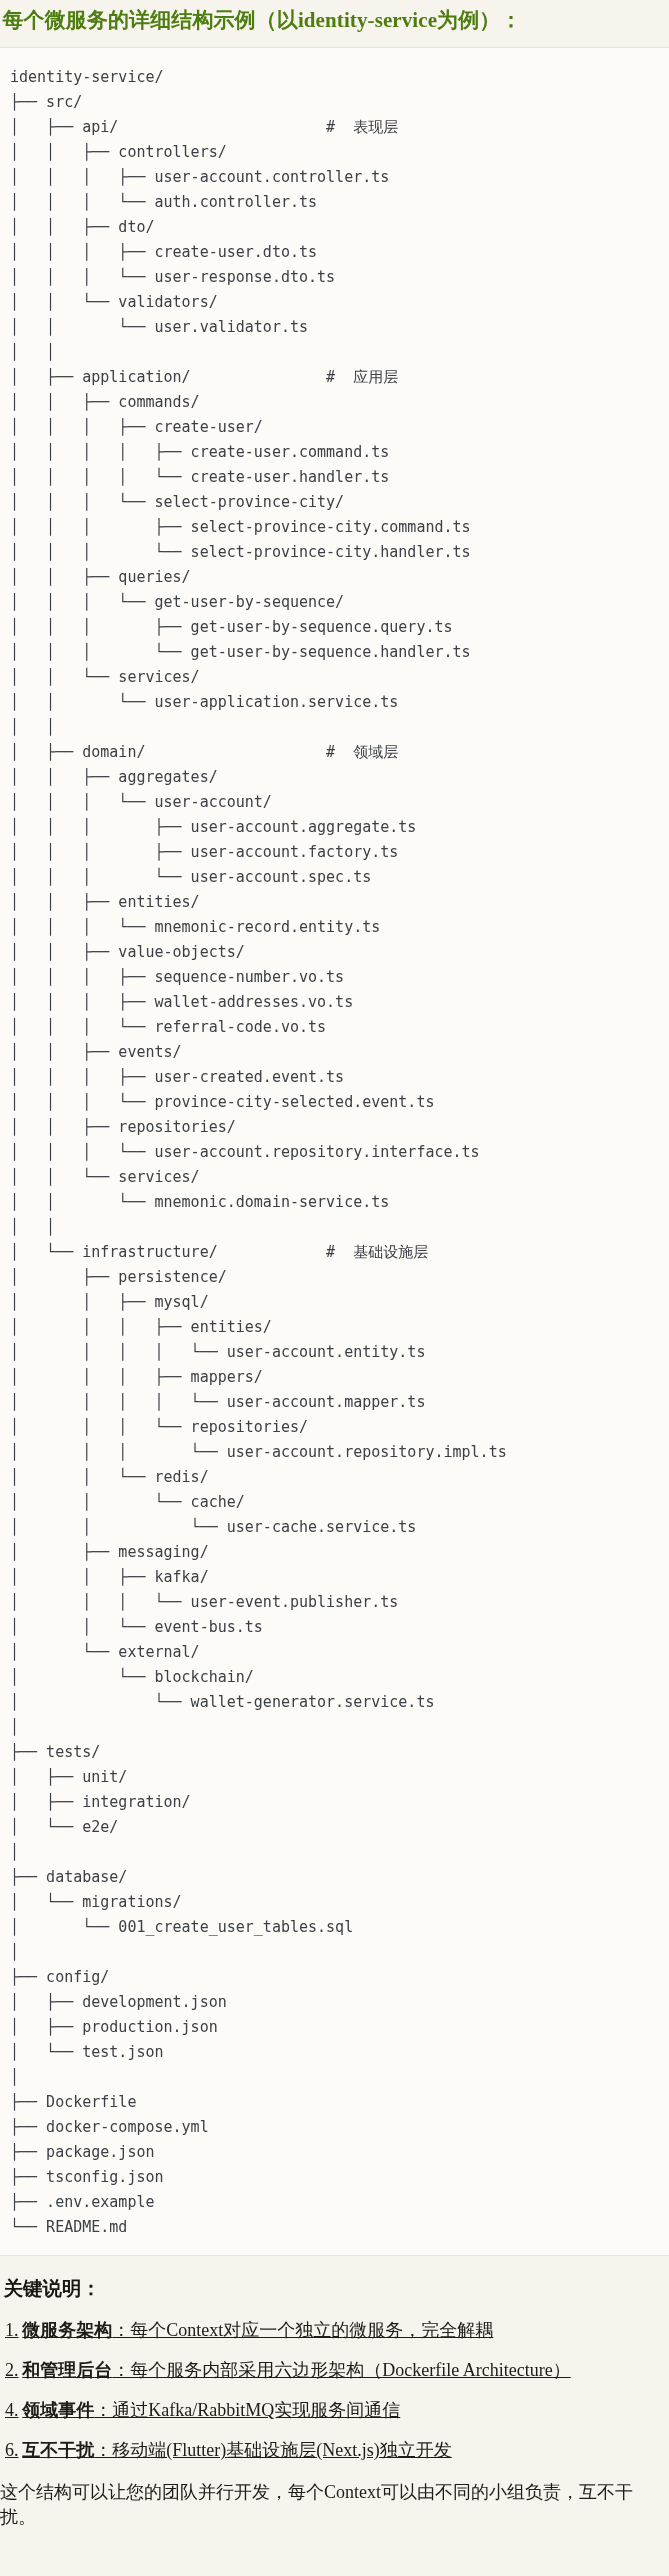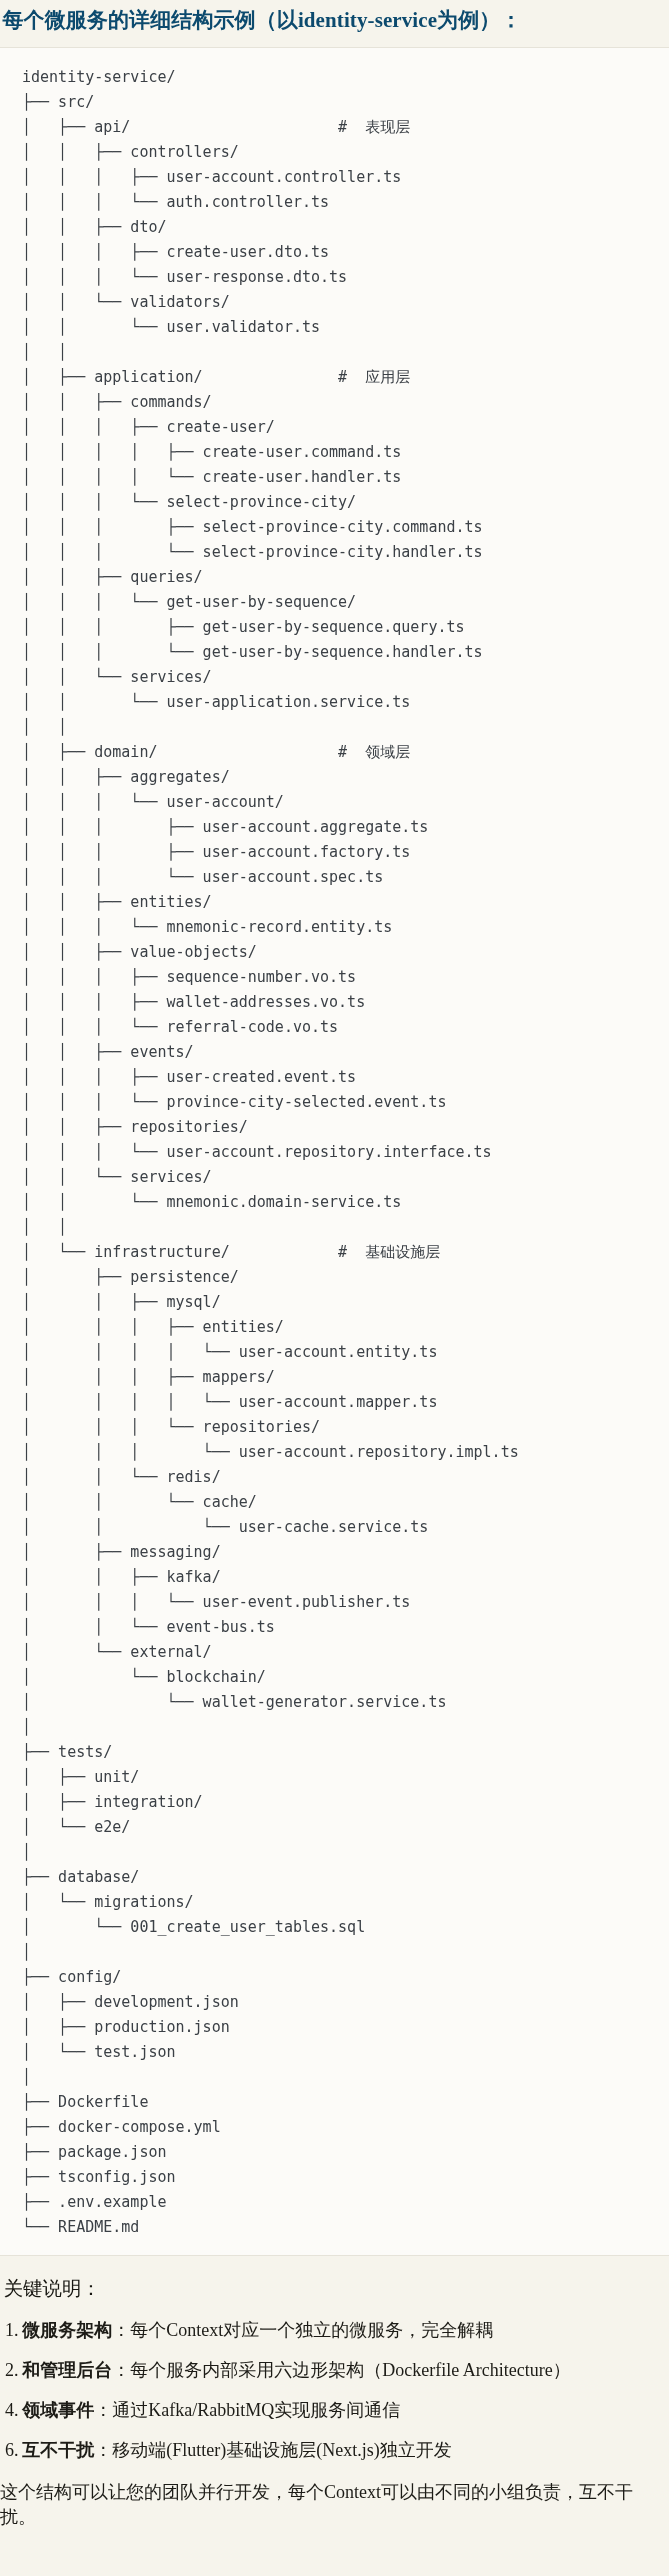--- a/index.html
+++ b/index.html
@@ -12,53 +12,54 @@
     overflow: hidden;
   }
   .page { width: 669px; }
 
   .page-title {
     margin: 0;
     padding: 5.6px 5px 0 2.5px;
     font-size: 21px;
     line-height: 29px;
     font-weight: 700;
-    color: #0c4a6e;
+    color: #4d7c0f;
     letter-spacing: 0.1px;
   }
 
   .code-block {
     margin-top: 12.5px;
     background: #fcfbf8;
     border-top: 0.6px solid #e6e3d9;
     border-bottom: 0.6px solid #e6e3d9;
-    padding: 17px 5px 15px 22px;
+    padding: 17px 5px 15px 10px;
   }
   .code-block pre {
     margin: 0;
     font-family: "DejaVu Sans Mono", "Liberation Mono", monospace;
     font-size: 15px;
     line-height: 25px;
     color: #3b4046;
     white-space: pre;
   }
 
   .notes { padding: 0 5px; }
   .notes-heading {
     margin: 20px 0 0 -1.3px;
     font-size: 19.4px;
     line-height: 26px;
-    font-weight: 400;
+    font-weight: 700;
     color: #171611;
   }
   .note-item {
     margin: 15px 0 0 0;
     font-size: 18px;
     line-height: 25px;
     color: #1d1c17;
+    text-decoration: underline;
   }
   .note-item:first-of-type { margin-top: 16.3px; }
   .note-num { margin-right: 3.8px; }
   .note-label { font-weight: 700; }
   .note-footer {
     margin: 16.3px 0 0 -5px;
     font-size: 18px;
     line-height: 25px;
     color: #1d1c17;
   }

